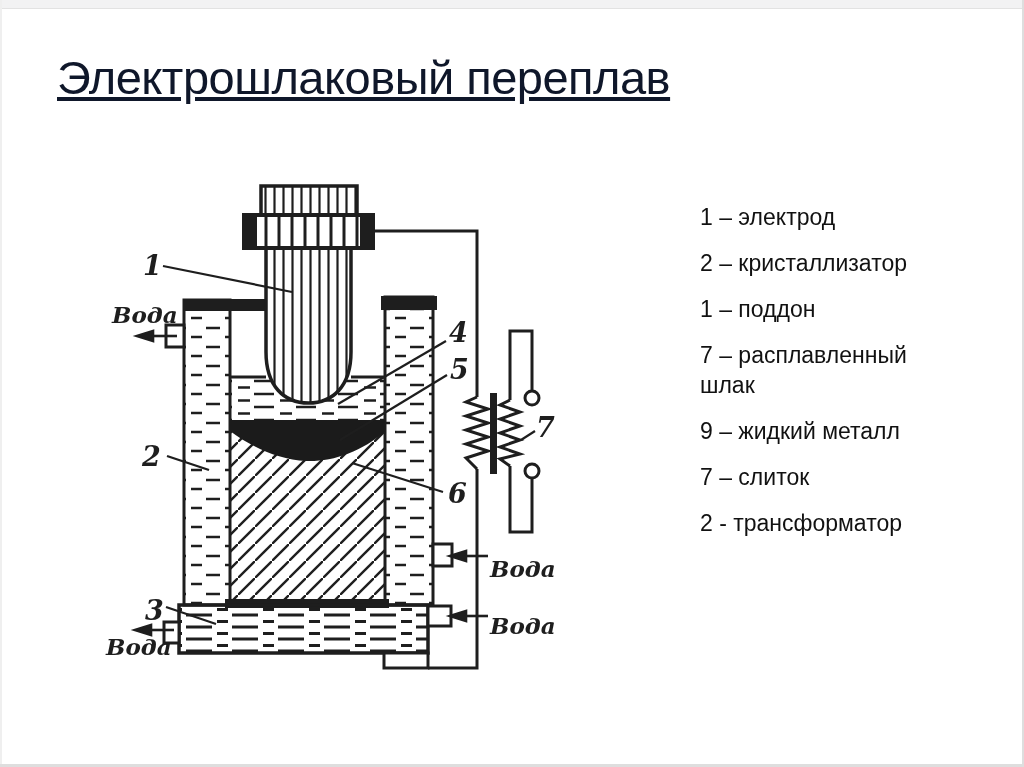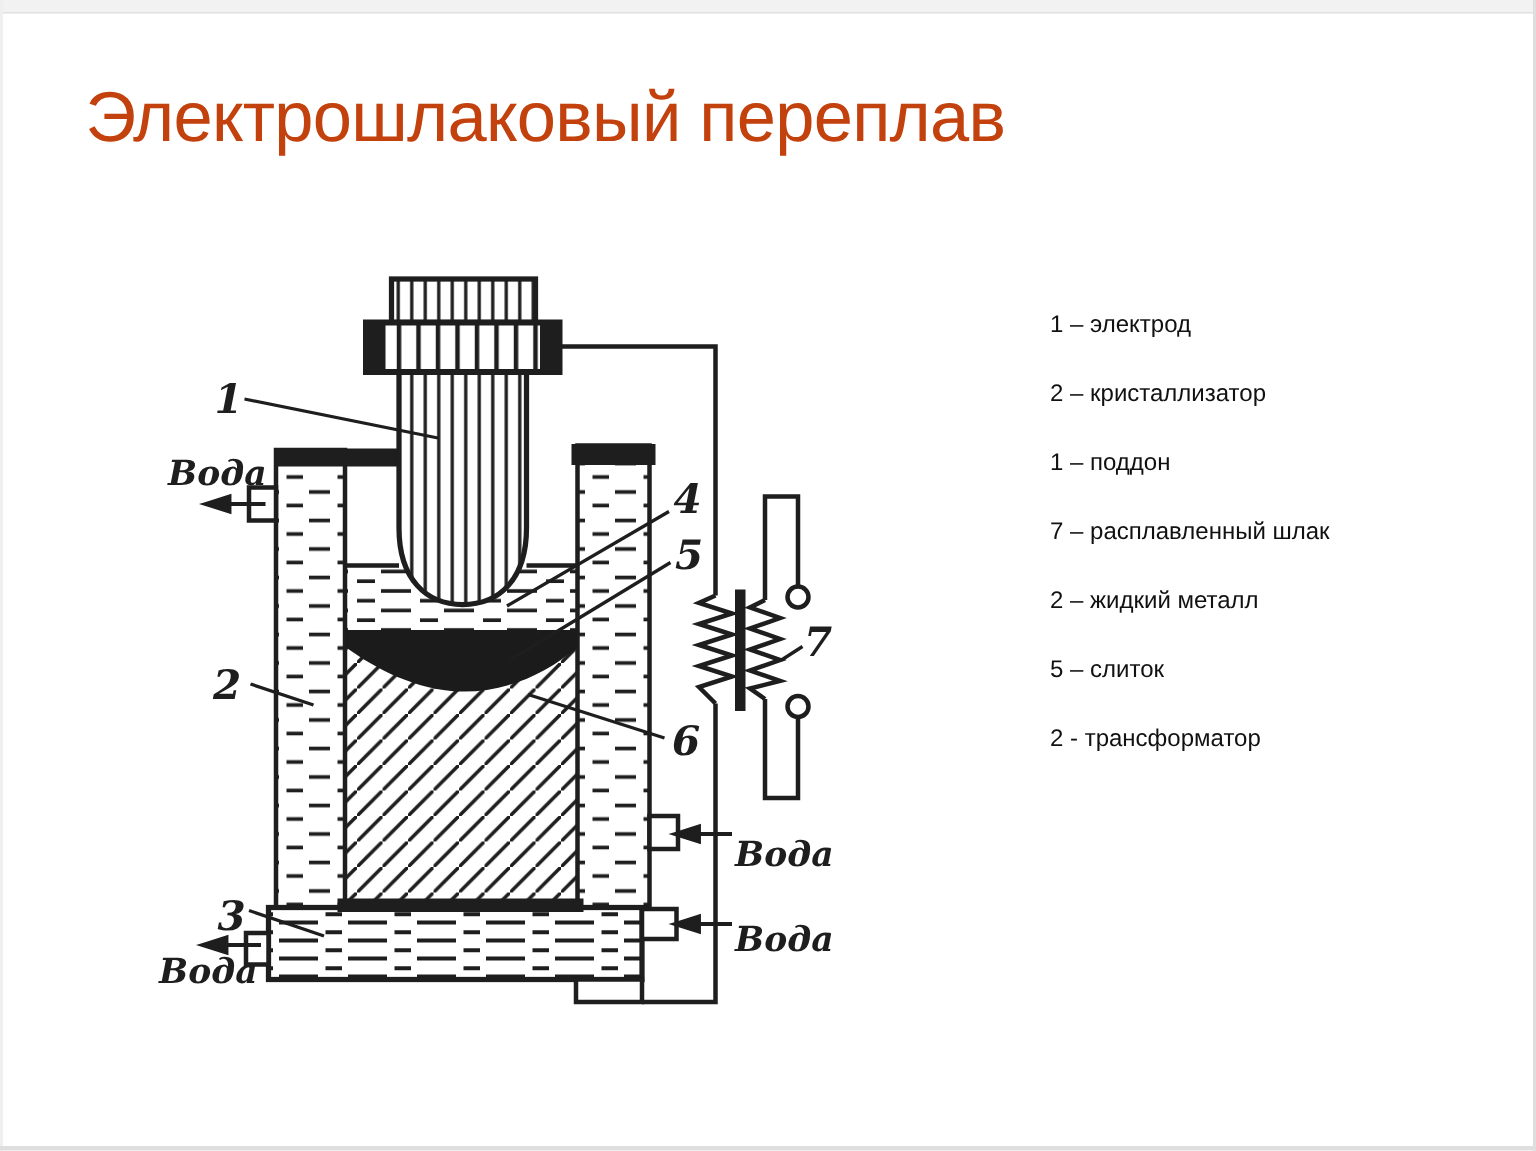--- a/index.html
+++ b/index.html
@@ -4,24 +4,24 @@
 <style>
   html,body{margin:0;padding:0;background:#ffffff;}
   body{width:1024px;height:767px;position:relative;overflow:hidden;
        font-family:"Liberation Sans",sans-serif;}
   .edge-top{position:absolute;left:0;top:0;width:1024px;height:8px;
             background:#f2f2f3;border-bottom:1px solid #e2e2e2;}
   .edge-right{position:absolute;right:0;top:0;width:2px;height:767px;background:#dedede;}
   .edge-bottom{position:absolute;left:0;bottom:0;width:1024px;height:3px;background:#dedede;}
   .edge-left{position:absolute;left:0;top:0;width:2px;height:767px;background:#efefef;}
   .slide-title{position:absolute;left:57px;top:52px;font-size:47px;line-height:52px;
-               color:#c2410c;letter-spacing:-0.5px;white-space:nowrap;}
+               color:#0f172a;letter-spacing:-0.5px;white-space:nowrap;text-decoration:underline;}
   .legend{position:absolute;left:700px;top:202px;width:240px;display:flex;
           flex-direction:column;gap:16px;}
-  .legend-item{font-size:16px;line-height:30px;color:#111111;}
+  .legend-item{font-size:23px;line-height:30px;color:#111111;}
   .diagram-svg{position:absolute;left:0;top:0;width:1024px;height:767px;}
   .callout-num{font-family:"DejaVu Serif",serif;font-style:italic;font-weight:bold;
                font-size:27px;fill:#1e1e1e;}
   .water-word{font-family:"DejaVu Serif",serif;font-style:italic;font-weight:bold;
               font-size:23px;fill:#1e1e1e;}
 </style>
 </head>
 <body>
 
 <div class="edge-top"></div>
@@ -29,22 +29,22 @@
 <div class="edge-right"></div>
 <div class="edge-bottom"></div>
 
 <div class="slide-title">Электрошлаковый переплав</div>
 
 <div class="legend">
   <div class="legend-item">1 – электрод</div>
   <div class="legend-item">2 – кристаллизатор</div>
   <div class="legend-item">1 – поддон</div>
   <div class="legend-item">7 – расплавленный шлак</div>
-  <div class="legend-item">2 – жидкий металл</div>
-  <div class="legend-item">5 – слиток</div>
+  <div class="legend-item">9 – жидкий металл</div>
+  <div class="legend-item">7 – слиток</div>
   <div class="legend-item">2 - трансформатор</div>
 </div>
 
 <svg class="diagram-svg" viewBox="0 0 1024 767" xmlns="http://www.w3.org/2000/svg">
   <defs>
     <pattern id="pElec" width="9" height="12" patternUnits="userSpaceOnUse">
       <path d="M4.5,0 V12" stroke="#1e1e1e" stroke-width="2.2"></path>
     </pattern>
     <pattern id="pClamp" width="13" height="12" patternUnits="userSpaceOnUse">
       <path d="M6,0 V12" stroke="#1e1e1e" stroke-width="3"></path>

